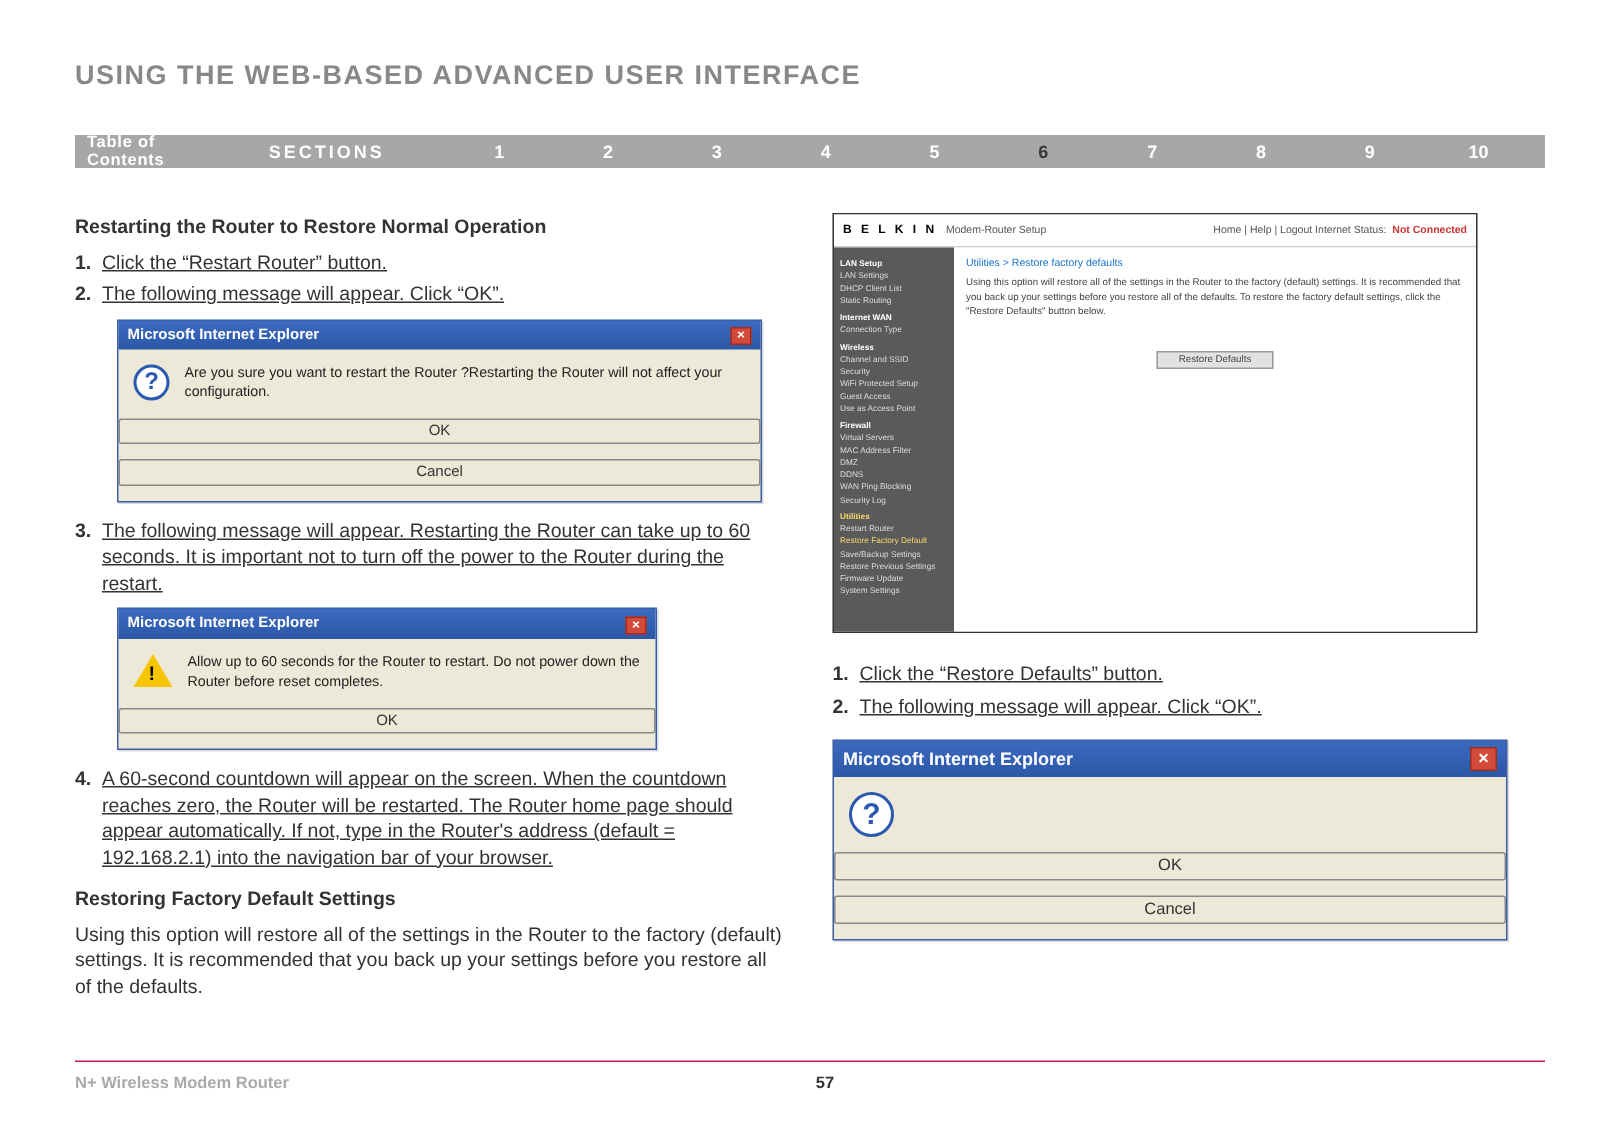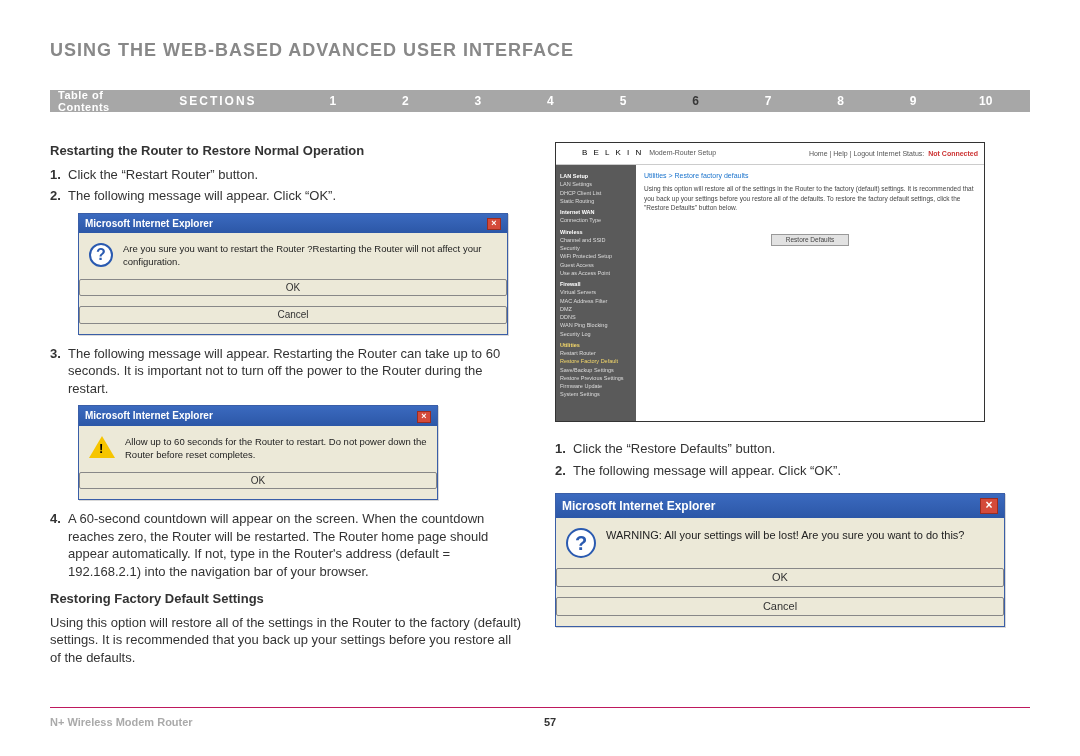--- a/index.html
+++ b/index.html
@@ -35,21 +35,21 @@
   .nav-num.active { color: #383838; }
   .columns {
     display: flex;
     margin-top: 30px;
     gap: 30px;
   }
   .col { flex: 1; font-size: 13px; line-height: 1.35; color: #333; }
   .subhead { font-weight: bold; margin-bottom: 6px; }
   .step { display: flex; margin-bottom: 4px; }
   .step-num { font-weight: bold; min-width: 18px; }
-  .step-text { flex: 1; }
+  .step-text { flex: 1; text-decoration: underline; }
   .dialog-wrap { margin: 8px 0 10px 28px; }
   
   .ie-dialog {
     border: 1px solid #3a5ea7;
     display: inline-block;
     background: #ece9d8;
     box-shadow: 1px 1px 0 rgba(0,0,0,0.15);
   }
   .ie-dialog.med { width: 430px; }
   .ie-dialog.sm  { width: 360px; }
@@ -142,21 +142,21 @@
     background: #fff;
     border-bottom: 1px solid #ccc;
     height: 22px;
     display: flex;
     align-items: center;
     justify-content: space-between;
     padding: 0 6px;
     font-size: 7px;
     color: #555;
   }
-  .router-brand { letter-spacing: 2px; font-weight: normal; font-size: 8px; color:#000;margin-left:20px;}
+  .router-brand { letter-spacing: 2px; font-weight: bold; font-size: 8px; color:#000;}
   .router-status { display:flex; gap:4px; align-items:center;}
   .router-status .notconn{ color:#c33; font-weight:bold;}
   .router-main { flex:1; display:flex; }
   .router-side {
     width: 80px;
     background: #5a5a5a;
     color: #ddd;
     font-size: 5.5px;
     padding: 4px 4px;
     line-height: 1.5;
@@ -332,21 +332,20 @@
     </div>
 
     <div style="margin-top:14px;">
       <div class="ie-dialog lg">
         <div class="ie-title" style="font-size:12px; padding:4px 6px;">
           <span>Microsoft Internet Explorer</span>
           <span class="ie-close" style="width:18px;height:16px;font-size:12px;line-height:13px;">×</span>
         </div>
         <div class="ie-body" style="font-size:11px;">
           <div class="ie-icon question" style="width:30px;height:30px;flex:0 0 30px;font-size:20px;line-height:26px;">?</div>
-          <div>WARNING: All your settings will be lost! Are you sure you want to do this?</div>
         </div>
         <div class="ie-buttons">
           <div class="ie-btn" style="font-size:11px;min-width:66px;">OK</div>
           <div class="ie-btn" style="font-size:11px;min-width:66px;">Cancel</div>
         </div>
       </div>
     </div>
   </div>
 </div>
 

